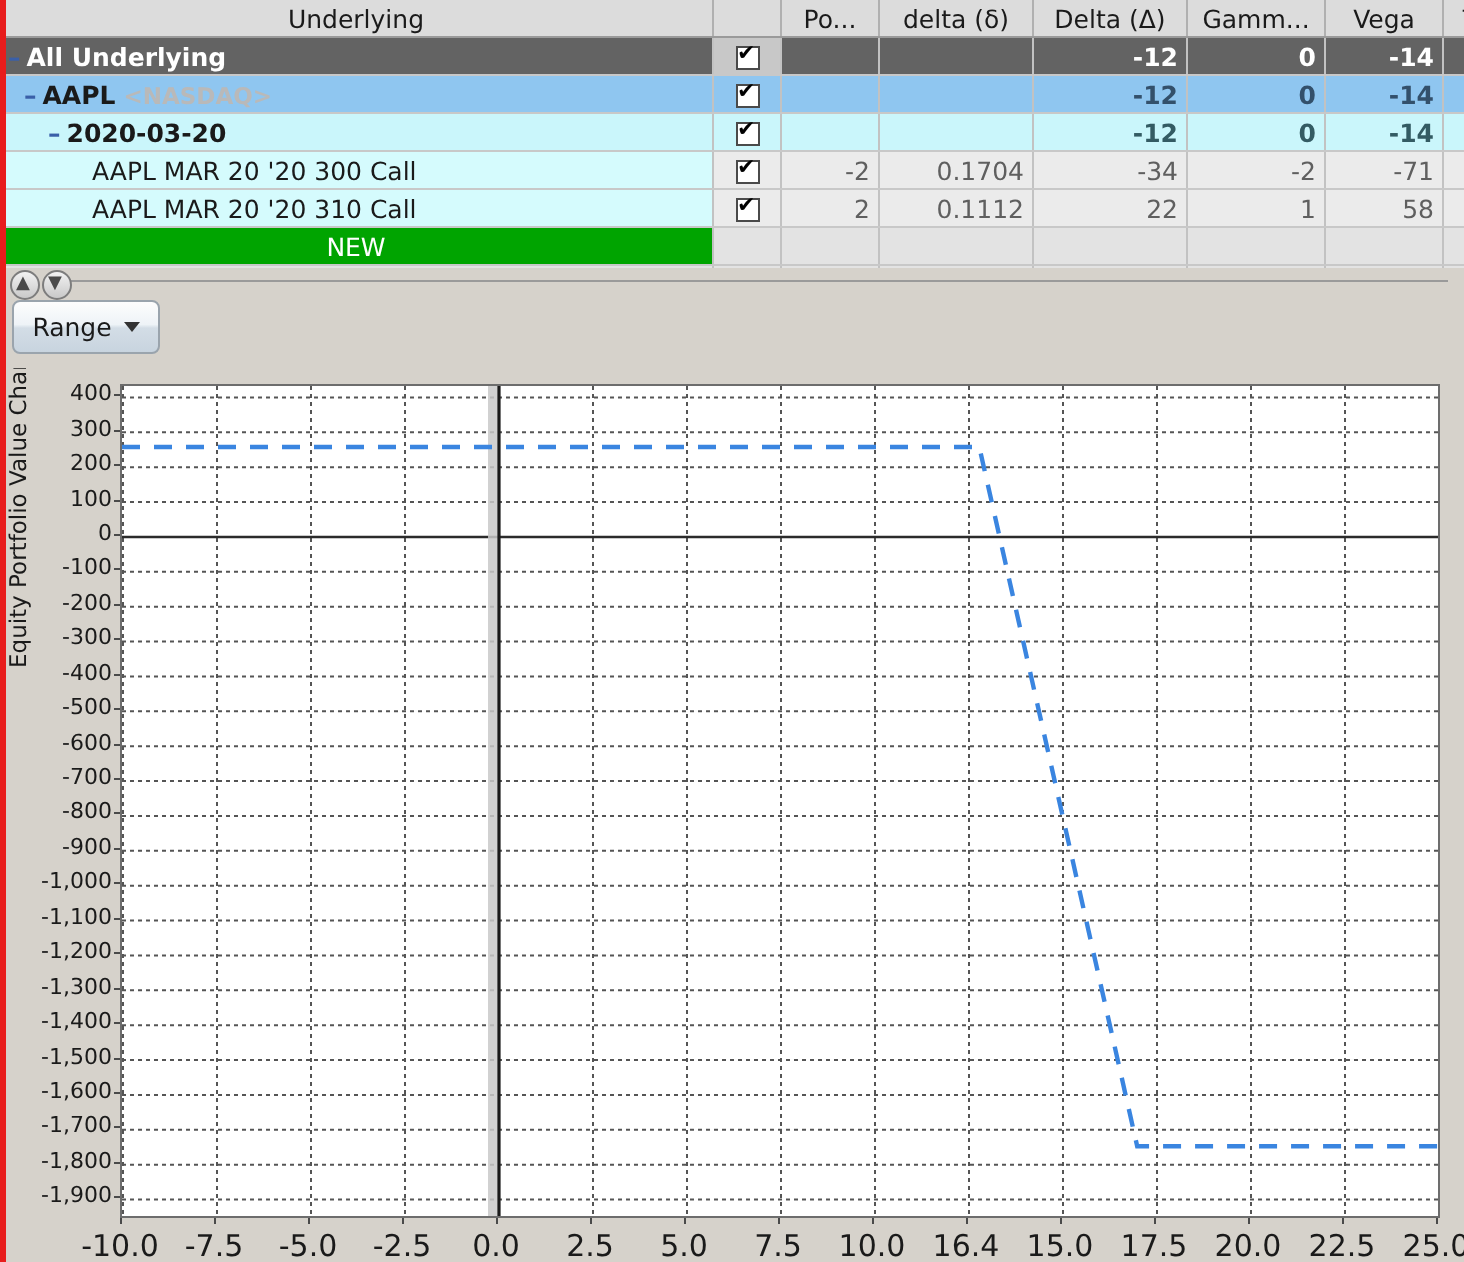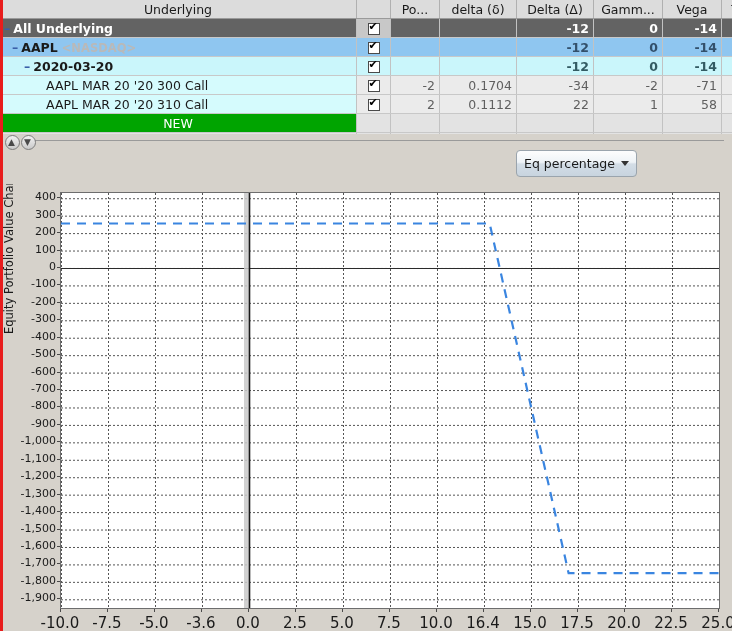--- a/index.html
+++ b/index.html
@@ -321,26 +321,26 @@
 
   <div class="toolbar">
     <div class="sep-line"></div>
     <div class="circ-btn" style="left:5px;">
       <span>▲</span>
     </div>
     <div class="circ-btn" style="left:21px;">
       <span>▼</span>
     </div>
 
-
-
-    <div class="btn" style="left:516px; top:16px; width:121px;">
-      <span>Eq percentage</span>
+    <div class="btn" style="left:6px; top:16px; width:74px;">
+      <span>Range</span>
       <span class="caret"></span>
     </div>
+
+
 
   </div>
 
   <div class="chart-area">
     <div class="ylabel">Equity Portfolio Value Change (USD)</div>
     <div class="yticks" id="yticks">
         <div class="ytick" style="top: 8.23109px;">400</div>
         <div class="ytickmark" style="top: 13px;"></div>
         <div class="ytick" style="top: 25.6681px;">300</div>
         <div class="ytickmark" style="top: 31px;"></div>
@@ -389,21 +389,21 @@
         <div class="ytick" style="top: 409.282px;">-1,900</div>
         <div class="ytickmark" style="top: 414px;"></div>
       </div>
     <div class="xticks" id="xticks">
         <div class="xtick" style="left: 60px;">-10.0</div>
         <div class="xtickmark" style="left: 60px;"></div>
         <div class="xtick" style="left: 107px;">-7.5</div>
         <div class="xtickmark" style="left: 107px;"></div>
         <div class="xtick" style="left: 154px;">-5.0</div>
         <div class="xtickmark" style="left: 154px;"></div>
-        <div class="xtick" style="left: 201px;">-3.6</div>
+        <div class="xtick" style="left: 201px;">-2.5</div>
         <div class="xtickmark" style="left: 201px;"></div>
         <div class="xtick" style="left: 248px;">0.0</div>
         <div class="xtickmark" style="left: 248px;"></div>
         <div class="xtick" style="left: 295px;">2.5</div>
         <div class="xtickmark" style="left: 295px;"></div>
         <div class="xtick" style="left: 342px;">5.0</div>
         <div class="xtickmark" style="left: 342px;"></div>
         <div class="xtick" style="left: 389px;">7.5</div>
         <div class="xtickmark" style="left: 389px;"></div>
         <div class="xtick" style="left: 436px;">10.0</div>

